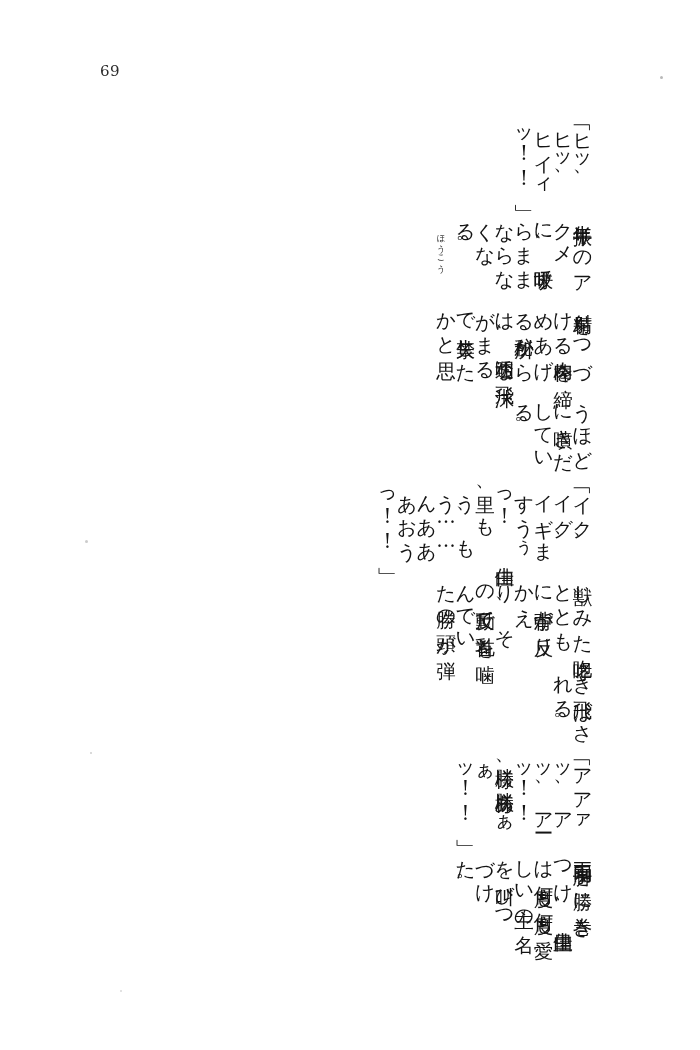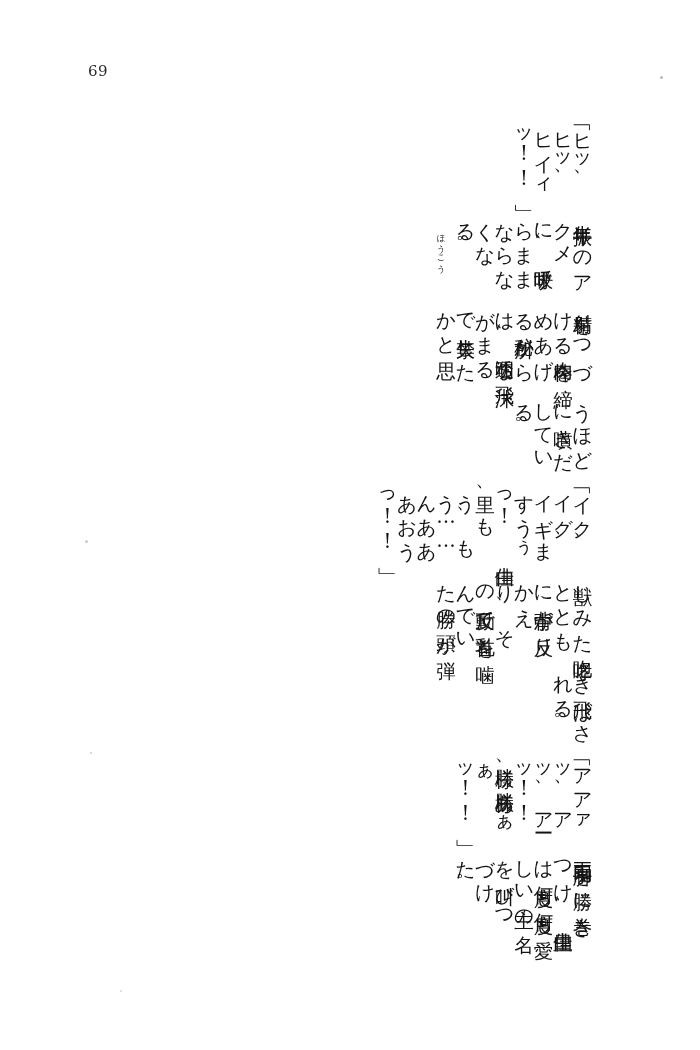--- a/index.html
+++ b/index.html
@@ -18,21 +18,21 @@
 
   .page {
     position: absolute;
     inset: 0;
     background: #ffffff;
   }
 
   
   .page-number {
     position: absolute;
-    left: 88px;
+    left: 100px;
     top: 62px;
     font-size: 15px;
     letter-spacing: 0.5px;
     color: #2b2b2b;
     font-family: "DejaVu Serif", "Liberation Serif", serif;
   }
 
   
   .text-block {
     position: absolute;

